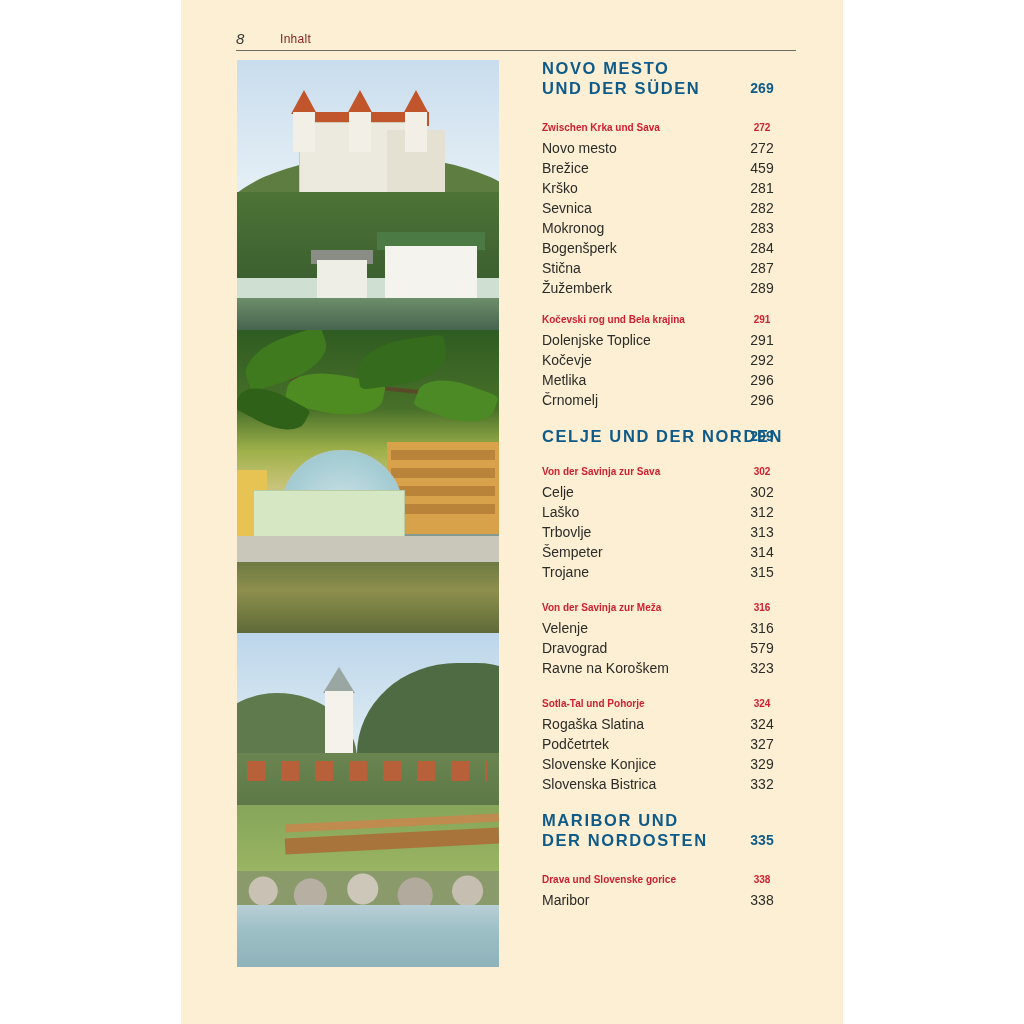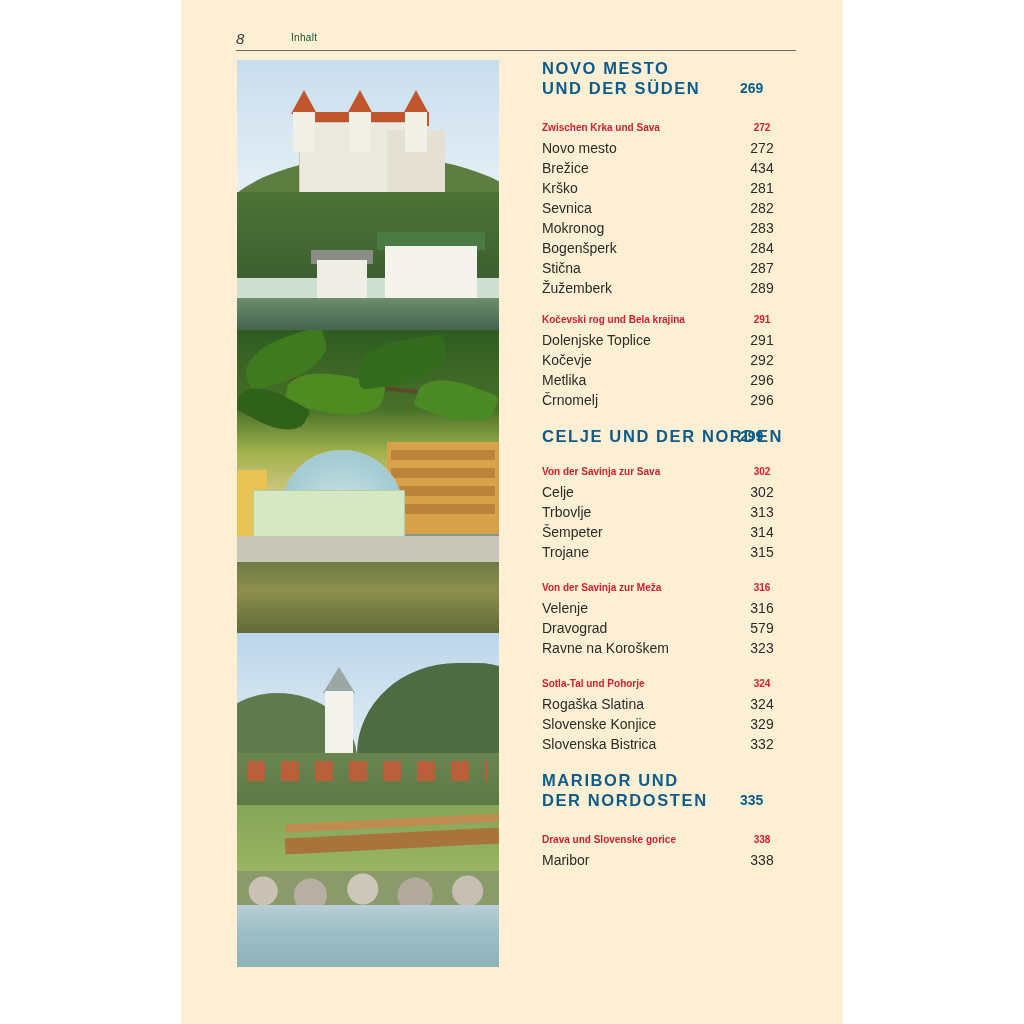--- a/index.html
+++ b/index.html
@@ -33,24 +33,23 @@
     left: 0;
     top: 0;
     font-size: 15px;
     font-style: italic;
     color: #3a3a36;
   }
   .header-title {
     position: absolute;
     left: 44px;
     top: 2px;
-    font-size: 10px;
-    color: #14532d;
+    font-size: 12px;
+    color: #7f1d1d;
     letter-spacing: 0.3px;
-    margin-left: 11px;
   }
   .header-rule {
     position: absolute;
     left: 55px;
     top: 50px;
     width: 560px;
     height: 1px;
     background: #6b6b63;
   }
 
@@ -264,21 +263,21 @@
     color: #0e5b8a;
     font-size: 16.5px;
     font-weight: bold;
     letter-spacing: 1.6px;
   }
   .chap-block {
     position: relative;
   }
   .chap-block .p {
     left: 198px;
-    text-align: left;
+    text-align: center;
     width: 44px;
     color: #0e5b8a;
     font-size: 14px;
     font-weight: bold;
     letter-spacing: 0;
   }
   .sect {
     color: #cf1f30;
     font-size: 10px;
     font-weight: bold;
@@ -377,21 +376,21 @@
     <div class="row sect">
       <div class="t">Zwischen Krka und Sava</div>
       <div class="p">272</div>
     </div>
     <div class="row item">
       <div class="t">Novo mesto</div>
       <div class="p">272</div>
     </div>
     <div class="row item">
       <div class="t">Brežice</div>
-      <div class="p">434</div>
+      <div class="p">459</div>
     </div>
     <div class="row item">
       <div class="t">Krško</div>
       <div class="p">281</div>
     </div>
     <div class="row item">
       <div class="t">Sevnica</div>
       <div class="p">282</div>
     </div>
     <div class="row item">
@@ -447,20 +446,24 @@
 
     <div class="row sect">
       <div class="t">Von der Savinja zur Sava</div>
       <div class="p">302</div>
     </div>
     <div class="row item">
       <div class="t">Celje</div>
       <div class="p">302</div>
     </div>
     <div class="row item">
+      <div class="t">Laško</div>
+      <div class="p">312</div>
+    </div>
+    <div class="row item">
       <div class="t">Trbovlje</div>
       <div class="p">313</div>
     </div>
     <div class="row item">
       <div class="t">Šempeter</div>
       <div class="p">314</div>
     </div>
     <div class="row item">
       <div class="t">Trojane</div>
       <div class="p">315</div>
@@ -487,20 +490,24 @@
 
     <div class="sp-16"></div>
 
     <div class="row sect">
       <div class="t">Sotla-Tal und Pohorje</div>
       <div class="p">324</div>
     </div>
     <div class="row item">
       <div class="t">Rogaška Slatina</div>
       <div class="p">324</div>
+    </div>
+    <div class="row item">
+      <div class="t">Podčetrtek</div>
+      <div class="p">327</div>
     </div>
     <div class="row item">
       <div class="t">Slovenske Konjice</div>
       <div class="p">329</div>
     </div>
     <div class="row item">
       <div class="t">Slovenska Bistrica</div>
       <div class="p">332</div>
     </div>
 

